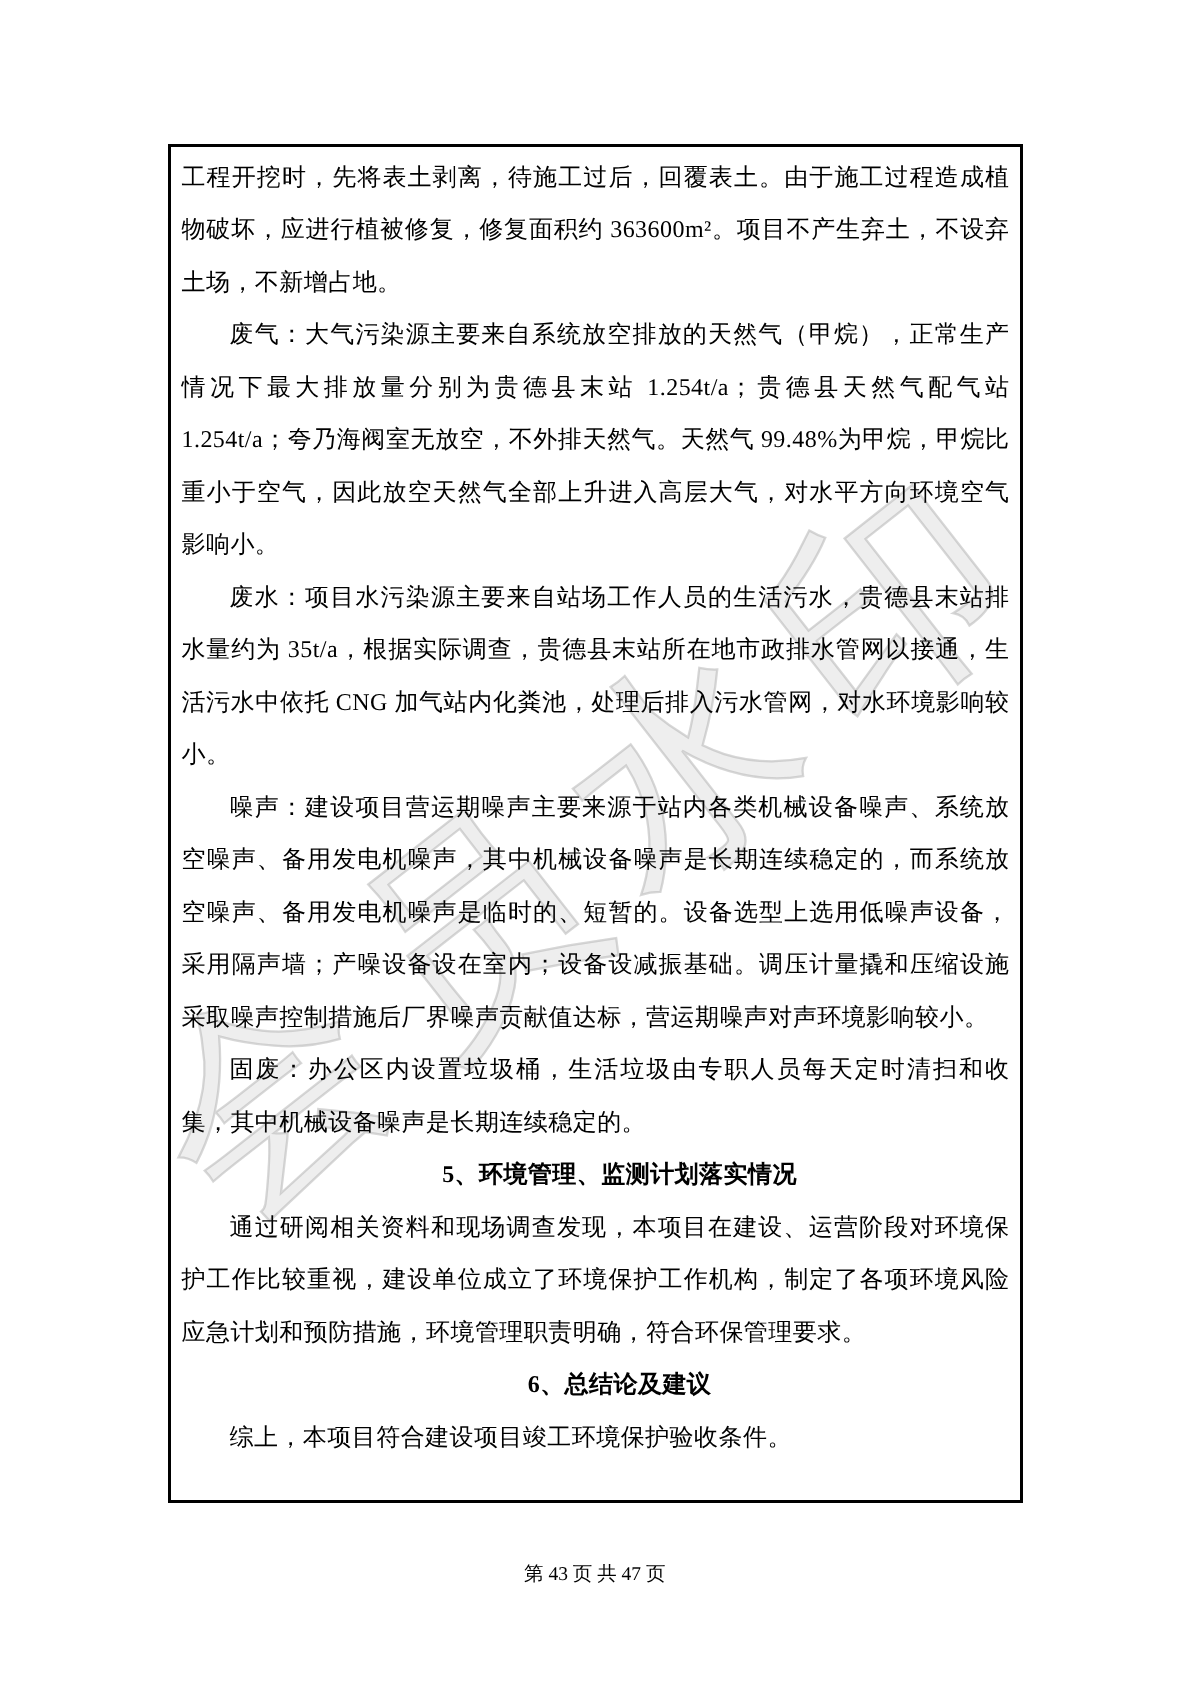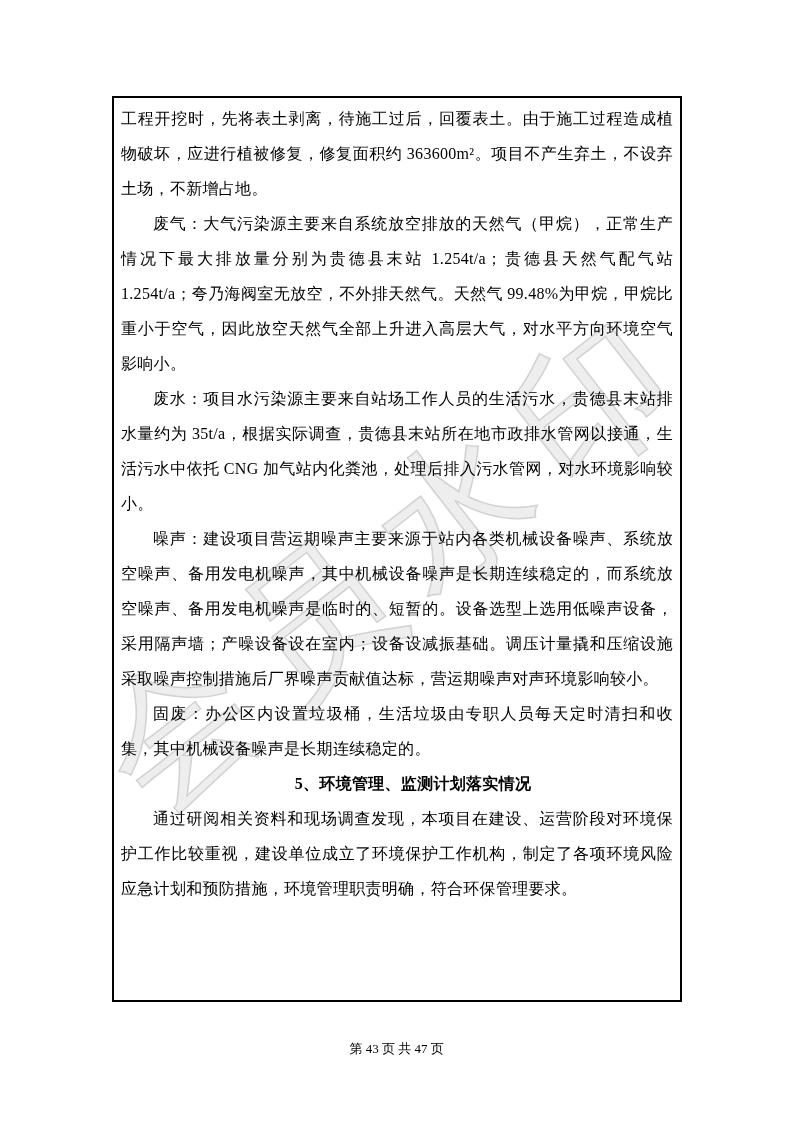--- a/index.html
+++ b/index.html
@@ -79,17 +79,19 @@
   <div class="watermark">会员水印</div>
 
   <div class="content-box">
     <p class="body">工程开挖时，先将表土剥离，待施工过后，回覆表土。由于施工过程造成植物破坏，应进行植被修复，修复面积约 363600m²。项目不产生弃土，不设弃土场，不新增占地。</p>
     <p class="body indent">废气：大气污染源主要来自系统放空排放的天然气（甲烷），正常生产情况下最大排放量分别为贵德县末站 1.254t/a；贵德县天然气配气站 1.254t/a；夸乃海阀室无放空，不外排天然气。天然气 99.48%为甲烷，甲烷比重小于空气，因此放空天然气全部上升进入高层大气，对水平方向环境空气影响小。</p>
     <p class="body indent">废水：项目水污染源主要来自站场工作人员的生活污水，贵德县末站排水量约为 35t/a，根据实际调查，贵德县末站所在地市政排水管网以接通，生活污水中依托 CNG 加气站内化粪池，处理后排入污水管网，对水环境影响较小。</p>
     <p class="body indent">噪声：建设项目营运期噪声主要来源于站内各类机械设备噪声、系统放空噪声、备用发电机噪声，其中机械设备噪声是长期连续稳定的，而系统放空噪声、备用发电机噪声是临时的、短暂的。设备选型上选用低噪声设备，采用隔声墙；产噪设备设在室内；设备设减振基础。调压计量撬和压缩设施采取噪声控制措施后厂界噪声贡献值达标，营运期噪声对声环境影响较小。</p>
     <p class="body indent">固废：办公区内设置垃圾桶，生活垃圾由专职人员每天定时清扫和收集，其中机械设备噪声是长期连续稳定的。</p>
     <p class="heading indent">5、环境管理、监测计划落实情况</p>
     <p class="body indent">通过研阅相关资料和现场调查发现，本项目在建设、运营阶段对环境保护工作比较重视，建设单位成立了环境保护工作机构，制定了各项环境风险应急计划和预防措施，环境管理职责明确，符合环保管理要求。</p>
+    <p class="heading indent">6、总结论及建议</p>
+    <p class="body indent">综上，本项目符合建设项目竣工环境保护验收条件。</p>
   </div>
 
   <div class="page-footer">第 43 页 共 47 页</div>
 
 </div>
 
 </body></html>

